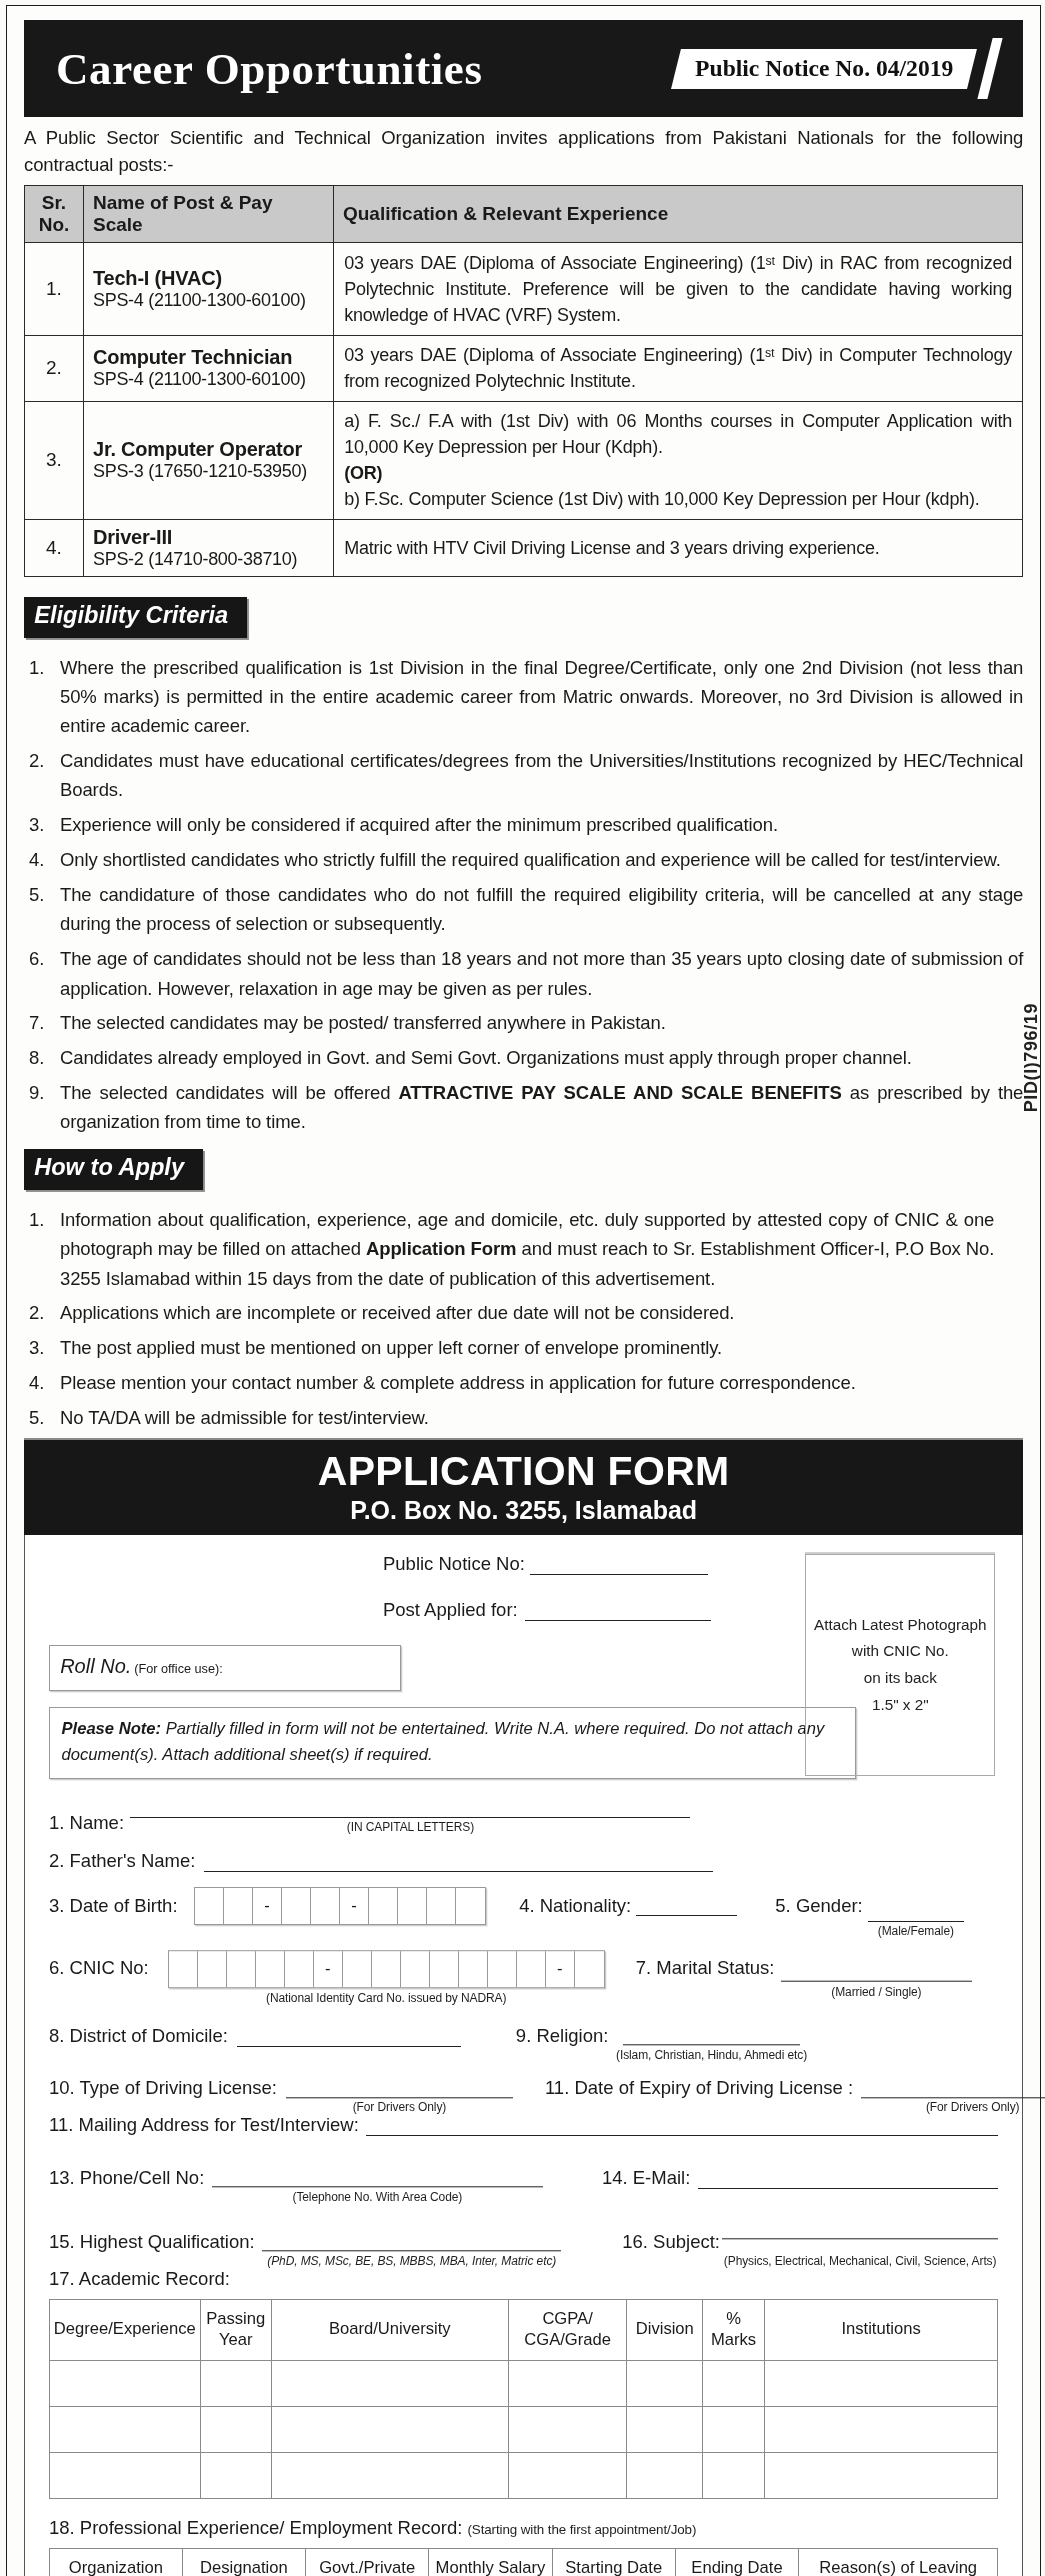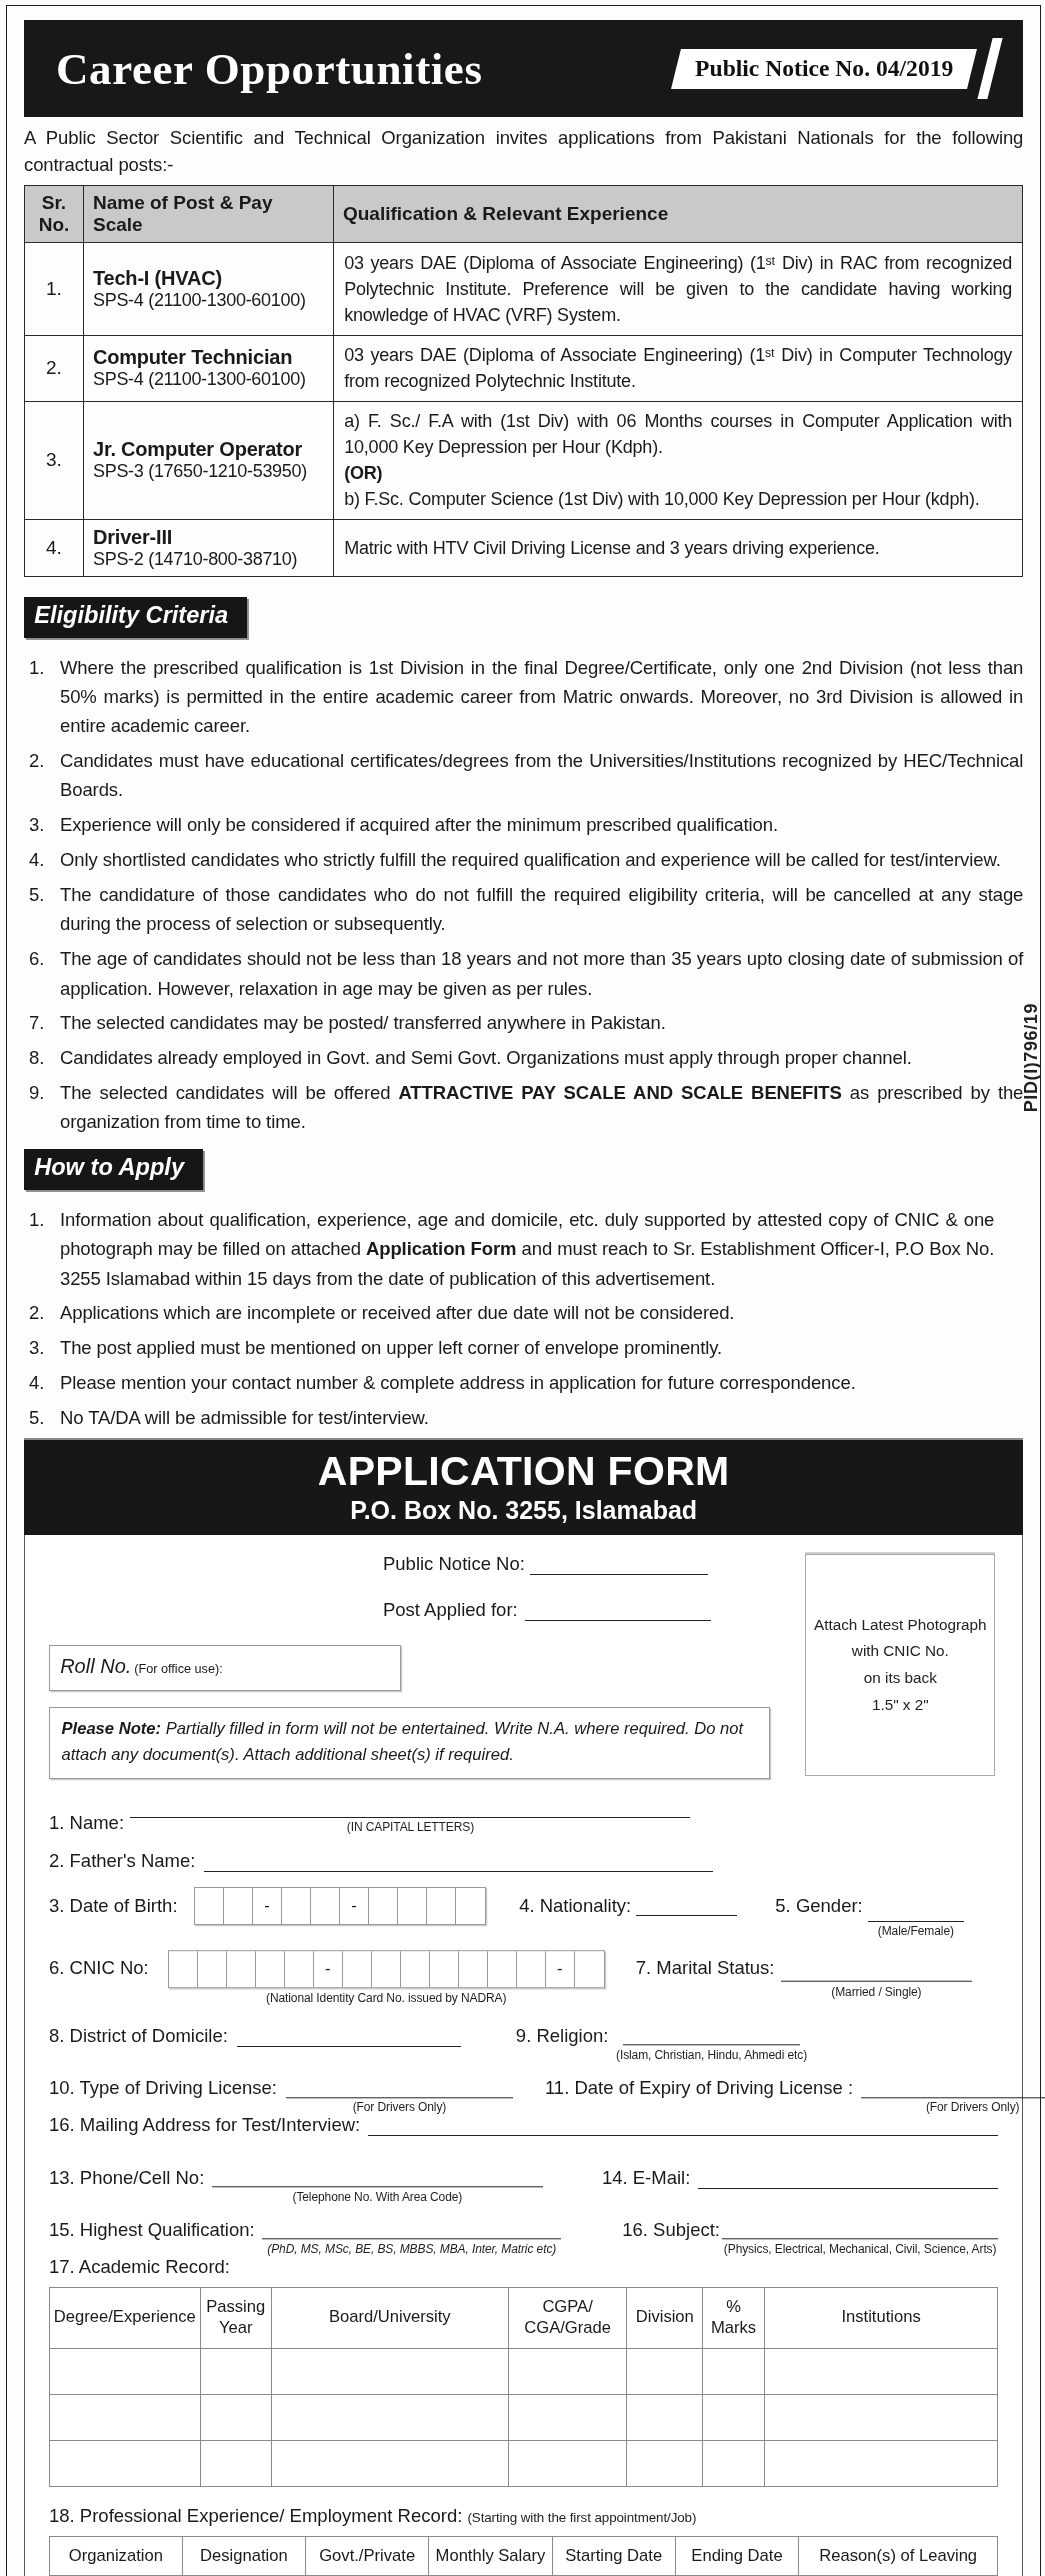--- a/index.html
+++ b/index.html
@@ -53,21 +53,21 @@
 
   .center-fields { margin-left: 334px; }
   .cf-row { display: flex; align-items: flex-end; margin-bottom: 24px; }
   .cf-row .lbl { font-size: 18.5px; }
   .uline { display: inline-block; border-bottom: 1.9px solid #222; height: 20.4px; }
 
   .roll-box { width: 352px; border: 1.3px solid #999; box-shadow: 1.3px 1.3px 0 #ccc; padding: 9px 10.2px 11.5px; margin: 3.8px 0 16.6px; }
   .roll-lbl { font-style: italic; font-size: 20px; }
   .roll-hint { font-size: 12.7px; }
 
-  .note-box { width: 721px; border: 1.3px solid #999; box-shadow: 1.3px 1.3px 0 #ccc; padding: 7.6px 11.5px 10.2px; font-style: italic; font-size: 16.6px; line-height: 1.55; margin-bottom: 19px; }
+  .note-box { width: 807px; border: 1.3px solid #999; box-shadow: 1.3px 1.3px 0 #ccc; padding: 7.6px 11.5px 10.2px; font-style: italic; font-size: 16.6px; line-height: 1.55; margin-bottom: 19px; }
 
   .frow { display: flex; align-items: flex-end; margin: 15.3px 0; }
   .frow .lbl { font-size: 18.5px; white-space: nowrap; }
   .ucol { display: inline-flex; flex-direction: column; align-items: center; }
   .hint { font-size: 12px; color: #1f1f1f; margin-top: 2.5px; white-space: nowrap; letter-spacing: -0.1px; }
   .grow { flex: 1 1 auto; }
 
   .cellstrip { display: inline-flex; border: 1.3px solid #999; box-shadow: 1.3px 1.3px 0 #ccc; background: #fff; }
   .cellstrip .cell { width: 29px; height: 36px; border-right: 1.3px solid #999; display: flex; align-items: center; justify-content: center; font-size: 16.6px; }
   .cellstrip .cell:last-child { border-right: none; }
@@ -283,42 +283,42 @@
         <span class="hint">(For Drivers Only)</span>
       </span>
       <span class="lbl" style="margin-left:32px;">11. Date of Expiry of Driving License :</span>
       <span class="ucol" style="margin-left:7.6px; transform:translateY(15.3px);">
         <span class="uline" style="width:224px;"></span>
         <span class="hint">(For Drivers Only)</span>
       </span>
     </div>
 
     <div class="frow">
-      <span class="lbl">16. Mailing Address for Test/Interview:</span>
+      <span class="lbl">11. Mailing Address for Test/Interview:</span>
       <span class="uline grow" style="margin-left:7.6px;"></span>
     </div>
 
     <div class="frow">
       <span class="lbl">13. Phone/Cell No:</span>
       <span class="ucol" style="margin-left:7.6px; transform:translateY(15.3px);">
         <span class="uline" style="width:331px;"></span>
         <span class="hint">(Telephone No. With Area Code)</span>
       </span>
       <span class="lbl" style="margin-left:59px;">14. E-Mail:</span>
       <span class="uline grow" style="margin-left:7.6px;"></span>
     </div>
 
     <div class="frow">
       <span class="lbl">15. Highest Qualification:</span>
       <span class="ucol" style="margin-left:7.6px; transform:translateY(15.3px);font-style:italic;">
         <span class="uline" style="width:299px;"></span>
         <span class="hint">(PhD, MS, MSc, BE, BS, MBBS, MBA, Inter, Matric etc)</span>
       </span>
       <span class="lbl" style="margin-left:61px;">16. Subject:</span>
-      <span class="ucol grow" style="margin-left:2px; transform:translateY(15.3px);">
+      <span class="ucol grow" style="margin-left:2px; transform:translateY(15.3px);gap:12px;">
         <span class="uline" style="width:100%; align-self:stretch;"></span>
         <span class="hint">(Physics, Electrical, Mechanical, Civil, Science, Arts)</span>
       </span>
     </div>
 
     <div class="frow" style="margin-bottom:9px;">
       <span class="lbl">17. Academic Record:</span>
     </div>
     <table class="blank">
       <thead>

